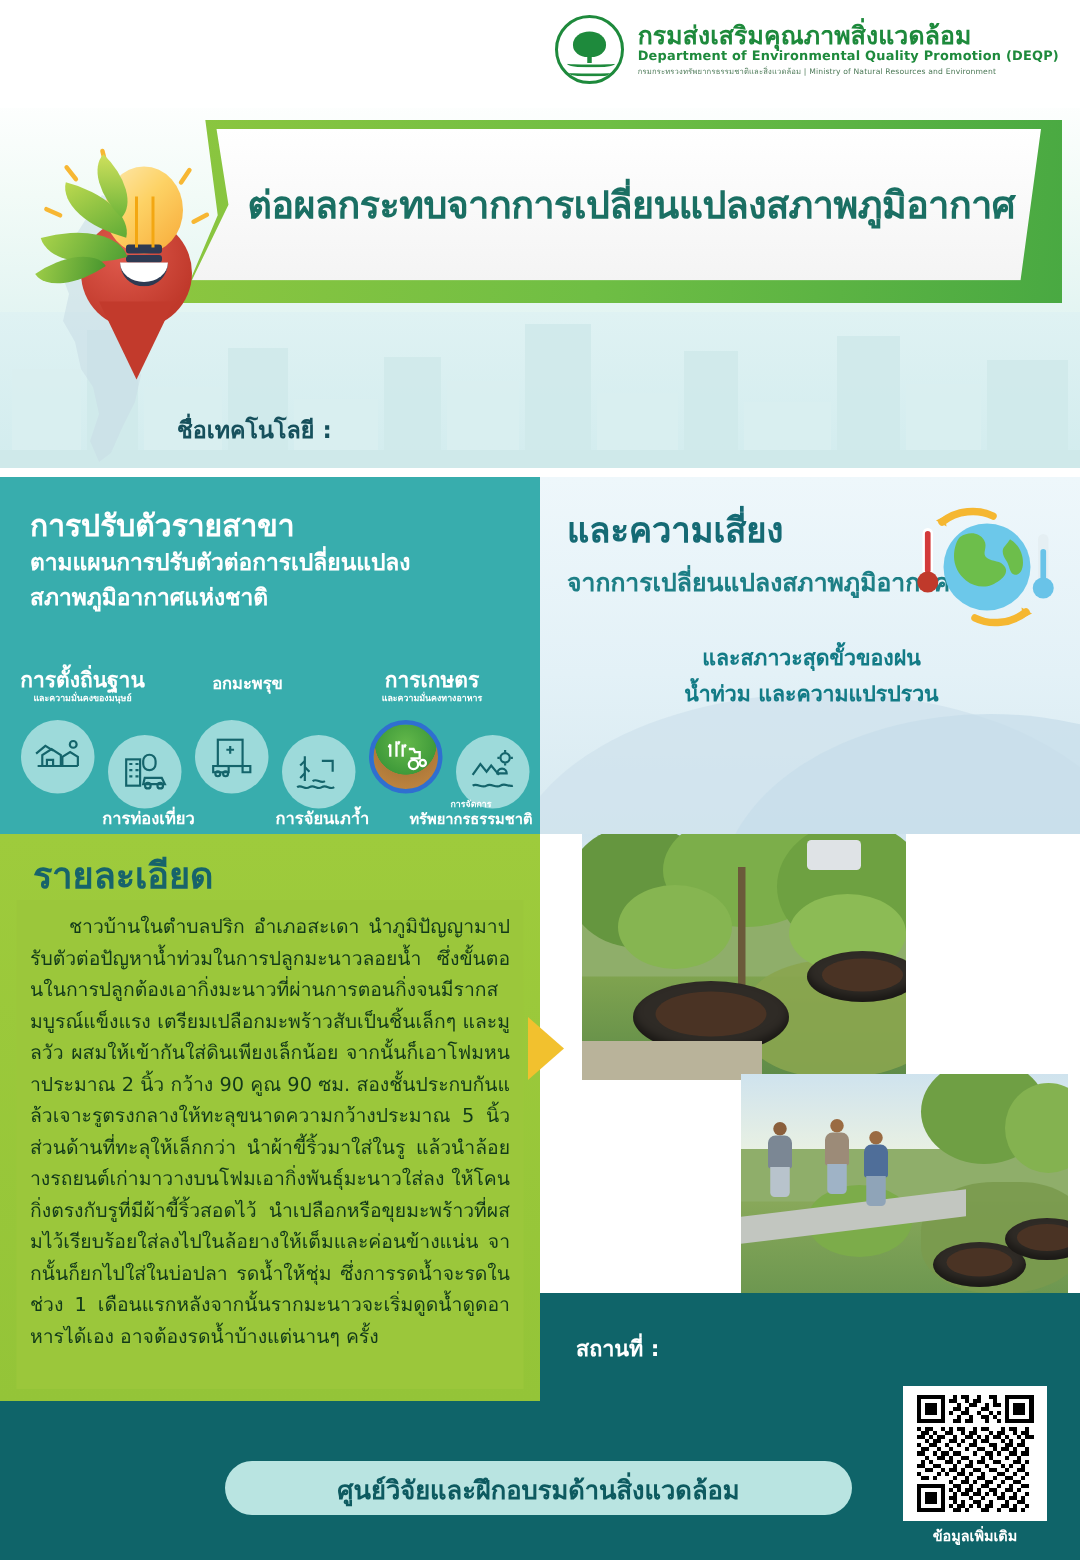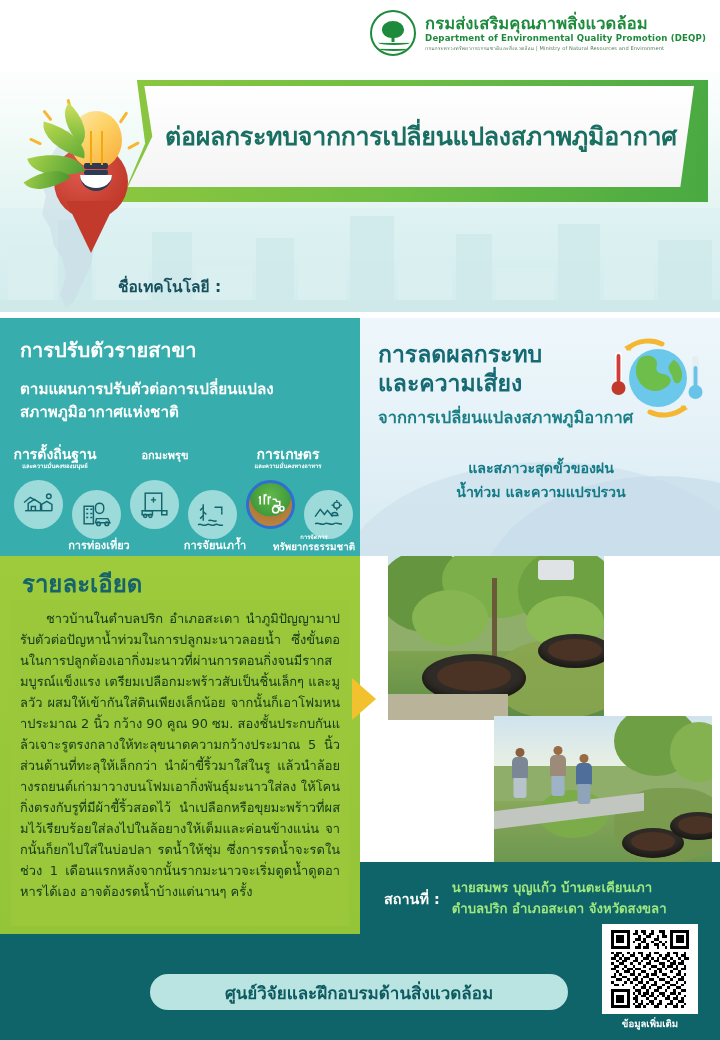--- a/index.html
+++ b/index.html
@@ -82,21 +82,21 @@
   .ray { position:absolute; width:3px; height:13px; background:#f7b733; border-radius:2px; z-index:2; }
 
   
   .techname-label { position:absolute; left:118px; top:214px; font-size:15.5px; font-weight:bold;
                     color:#16505c; z-index:9; }
 
   
   .panel-l { position:absolute; left:0; top:318px; width:360px; height:238px;
              background:#38adad; z-index:10; padding:20px 16px 0 20px; }
   .pl-h1 { font-size:20px; font-weight:bold; color:#ffffff; line-height:1.25; }
-  .pl-h2 { font-size:15.2px; font-weight:bold; color:#ffffff; line-height:1.5; margin-top:15px; }
+  .pl-h2 { font-size:15.2px; font-weight:bold; color:#ffffff; line-height:1.5; margin-top:1px; }
 
   .icons-row { position:absolute; left:8px; top:150px; width:352px; height:84px; }
   .ic { position:absolute; width:49px; height:49px; border-radius:50%;
         background:#9ddada; display:flex; align-items:center; justify-content:center; }
   .ic.hl { background:radial-gradient(circle at 50% 30%,#63b84a 0%,#3f9a3a 55%,#b07a3a 56%,#c58a42 100%);
            border:3px solid #2f6fd0; }
   .ic svg { width:33px; height:33px; }
   .ic-lab { position:absolute; text-align:center; color:#ffffff; font-weight:bold; line-height:1.18; }
   .ic-lab .big { font-size:14px; } .ic-lab .sml { font-size:5.9px; font-weight:bold; }
   .ic-lab.b { font-size:11px; }
@@ -342,21 +342,20 @@
       <path d="M80 78c-10 8-24 9-34 4" stroke="#f5b731" stroke-width="5" fill="none" stroke-linecap="round"></path>
       <path d="M78 82l6-3-7-4z" fill="#f5b731"></path>
       <rect x="11" y="22" width="7" height="32" rx="3.5" fill="#fff"></rect>
       <rect x="12.6" y="24" width="3.8" height="28" rx="1.9" fill="#d33a3a"></rect>
       <circle cx="14.5" cy="58" r="7" fill="#c0392b"></circle>
       <rect x="88" y="26" width="7" height="32" rx="3.5" fill="#e5eff3"></rect>
       <rect x="89.6" y="36" width="3.8" height="22" rx="1.9" fill="#69c3e8"></rect>
       <circle cx="91.5" cy="62" r="7" fill="#69c3e8"></circle>
     </svg>
     <div class="pr-h1">
-      <div>การลดผลกระทบ</div>
       <div>และความเสี่ยง</div>
     </div>
     <div class="pr-h2">จากการเปลี่ยนแปลงสภาพภูมิอากาศ</div>
     <div class="pr-b">
       <div>และสภาวะสุดขั้วของฝน</div>
       <div>น้ำท่วม และความแปรปรวน</div>
     </div>
   </div>
 
   <div class="detail">
@@ -416,24 +415,20 @@
     <div class="tyre" style="left:128px; top:112px; width:62px; height:30px;">
         <div class="soil"></div>
       </div>
     <div class="tyre" style="left:176px; top:96px;  width:56px; height:28px;">
         <div class="soil"></div>
       </div>
   </div>
 
   <div class="place">
     <div class="place-lab">สถานที่ :</div>
-    <div class="place-val">
-      <div>นายสมพร บุญแก้ว บ้านตะเคียนเภา</div>
-      <div>ตำบลปริก อำเภอสะเดา จังหวัดสงขลา</div>
-    </div>
   </div>
 
   <div class="bottom"></div>
   <div class="leftmargin"></div>
   <div class="footer-pill">
     <span>ศูนย์วิจัยและฝึกอบรมด้านสิ่งแวดล้อม</span>
   </div>
 
   <div class="qr-box">
     <svg class="qr" viewBox="0 0 29 29" shape-rendering="crispEdges">

